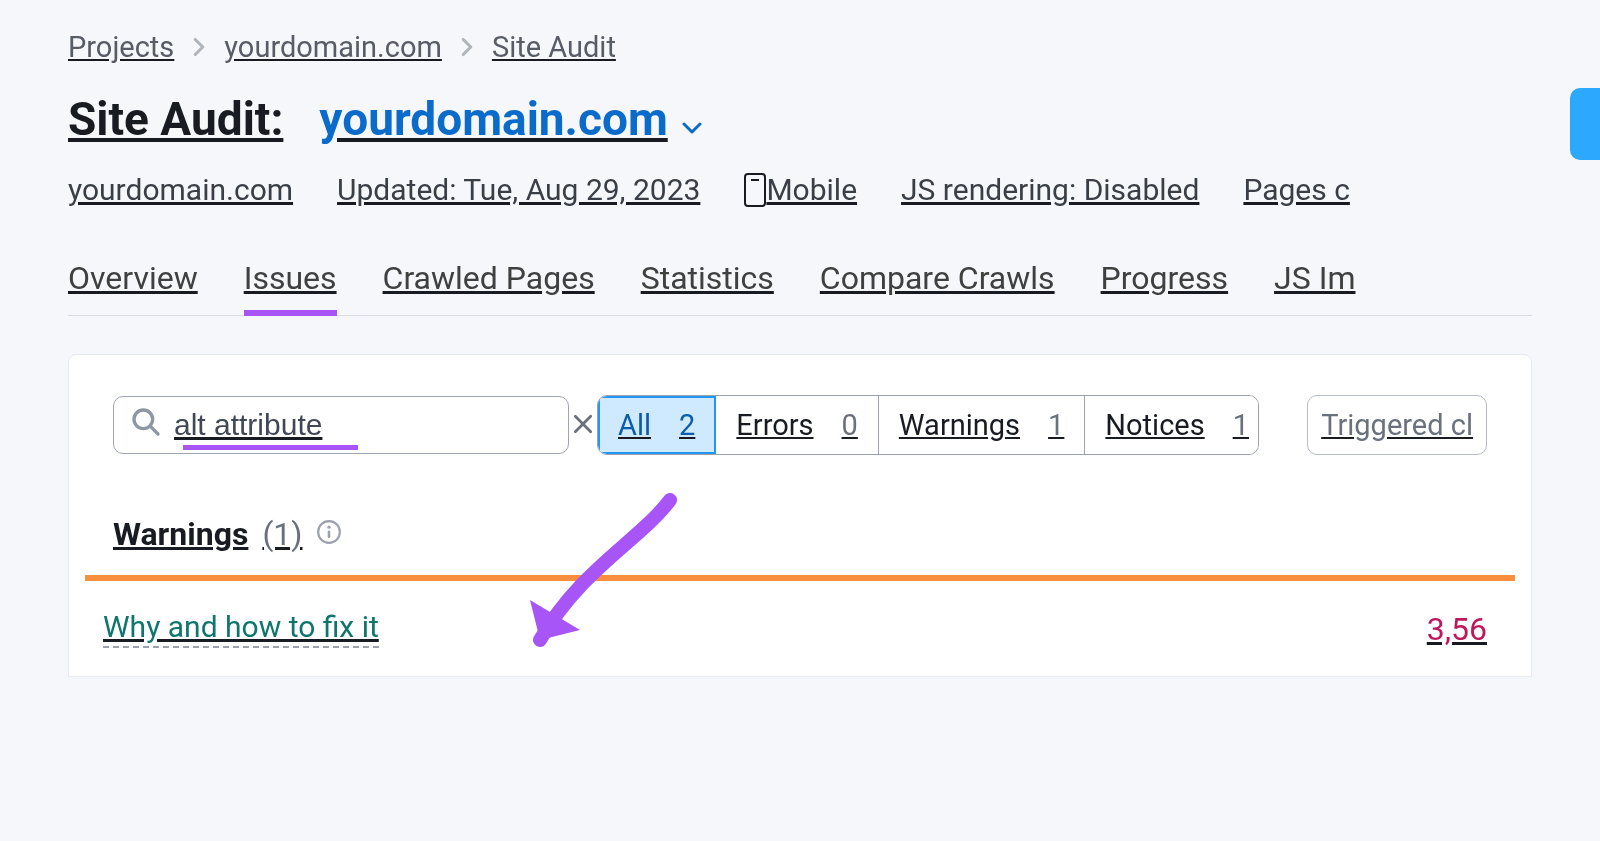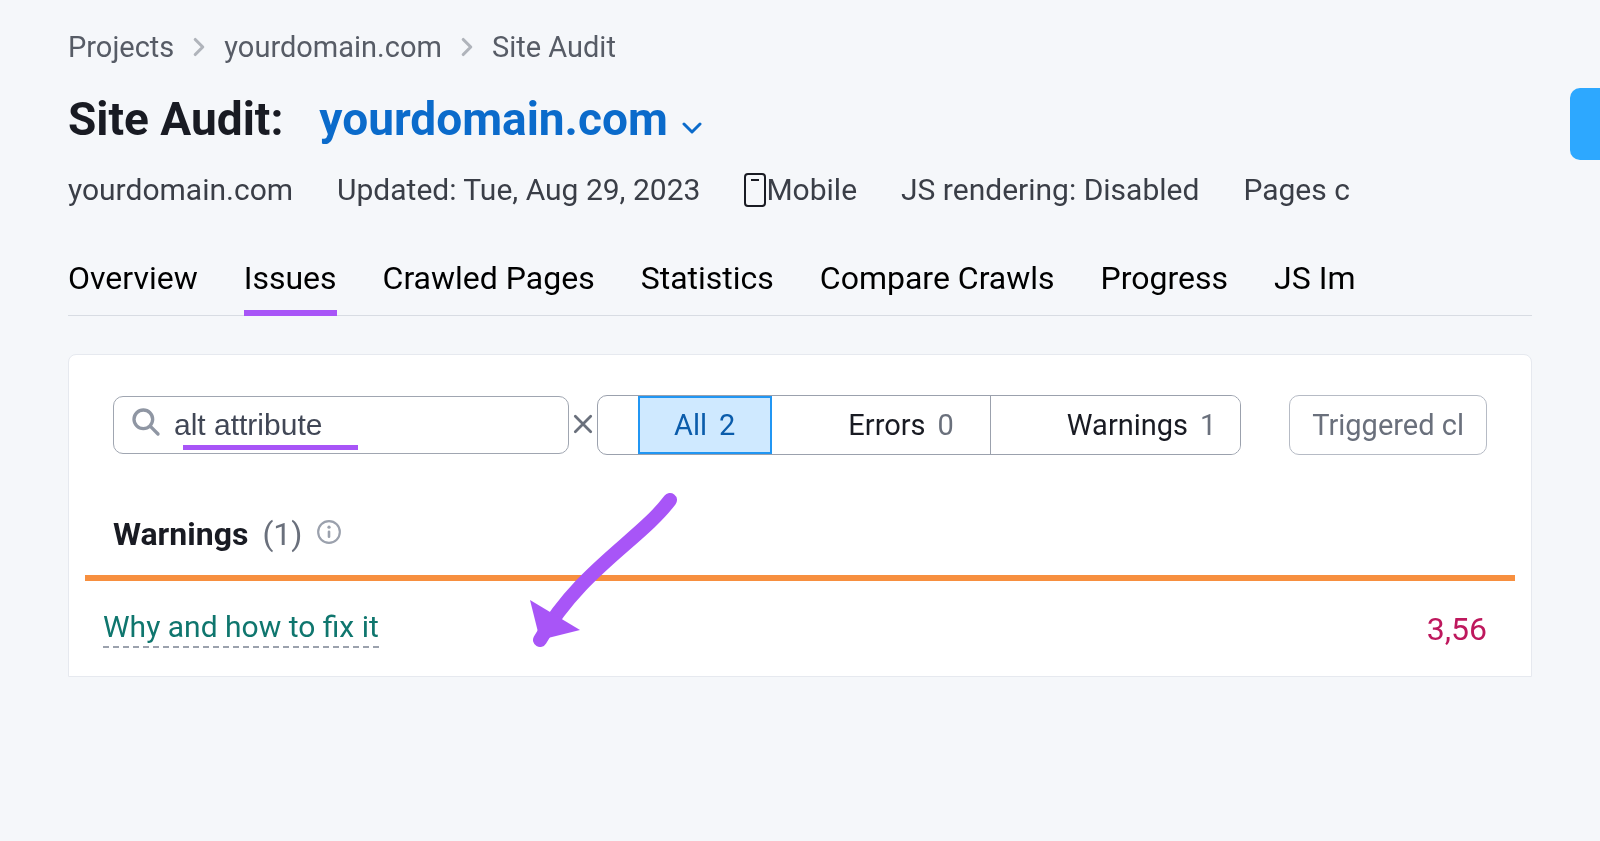--- a/index.html
+++ b/index.html
@@ -5,52 +5,52 @@
   * { box-sizing: border-box; margin: 0; padding: 0; }
   body {
     font-family: -apple-system, BlinkMacSystemFont, "Segoe UI", Roboto, Helvetica, Arial, sans-serif;
     background: #f5f7fa;
     color: #191B23;
     font-size: 28px;
     width: 1600px;
     height: 841px;
     overflow: hidden;
   }
-  .page { padding: 30px 68px 0 68px; }
+  .page { padding: 30px 68px 0 68px; text-decoration: underline; }
   .breadcrumb { display: flex; align-items: center; gap: 18px; color: #575c66; font-size: 29px; margin-bottom: 28px; }
   .breadcrumb .sep { color: #b0b4bb; }
   .breadcrumb .crumb { cursor: pointer; }
   .title-row { display: flex; align-items: baseline; gap: 36px; margin-bottom: 26px; }
   .title-label { font-size: 46px; font-weight: 700; color: #191B23; }
   .title-domain { font-size: 46px; font-weight: 700; color: #0b6bcb; display: inline-flex; align-items: center; gap: 14px; cursor: pointer; }
   .chevron-down-icon { width: 20px; height: 14px; }
   .meta-row { display: flex; align-items: center; gap: 44px; color: #3a3e47; font-size: 30px; margin-bottom: 52px; }
   .meta-row .device { display: inline-flex; align-items: center; gap: 0; }
   .mobile-icon { width: 22px; height: 34px; border: 2.5px solid #191B23; border-radius: 4px; position: relative; }
   .mobile-icon::after { content:""; position:absolute; top:4px; left:50%; transform:translateX(-50%); width:8px; height:2px; background:#191B23; }
-  .tabs { display: flex; gap: 46px; font-size: 32px; color: #000000; border-bottom: 1px solid #d8dce3; padding-bottom: 0; }
+  .tabs { display: flex; gap: 46px; font-size: 32px; color: #404040; border-bottom: 1px solid #d8dce3; padding-bottom: 0; }
   .tab { padding-bottom: 18px; cursor: pointer; white-space: nowrap; }
   .tab.active { position: relative; }
   .tab.active::after { content:""; position:absolute; left:0; right:0; bottom:-1px; height:6px; background:#a855f7; }
   .panel { background: #fff; border: 1px solid #e6e9ef; border-radius: 8px 8px 0 0; margin-top: 38px; padding: 40px 0 0 0; }
   .filter-row { display: flex; align-items: center; gap: 28px; padding: 0 44px 60px 44px; }
   .search-box { display: flex; align-items: center; border: 1.5px solid #a0a6b1; border-radius: 10px; height: 58px; padding: 0 16px; width: 456px; background:#fff; }
   .search-box .search-icon { width: 32px; height: 32px; color: #8f96a3; }
   .search-box input { border: none; outline: none; font-size: 30px; padding: 0 12px; flex: 1; color: #414756; background: transparent; }
   .search-wrap { position: relative; }
   .search-underline { position:absolute; left:70px; bottom:4px; height:5px; width:175px; background:#a855f7; }
   .close-icon { width: 22px; height: 22px; color: #6a707c; cursor: pointer; }
   .seg { display: flex; border: 1.5px solid #9ba1ad; border-radius: 10px; overflow: hidden; }
-  .seg-btn { padding: 12px 36px; font-size: 29px; color: #191B23; background:#fff; border-right: 1.5px solid #9ba1ad; cursor: pointer; display:flex; gap:12px; align-items:center;margin-left:40px; }
+  .seg-btn { padding: 12px 20px; font-size: 29px; color: #191B23; background:#fff; border-right: 1.5px solid #9ba1ad; cursor: pointer; display:flex; gap:28px; align-items:center; }
   .seg-btn:last-child { border-right: none; }
   .seg-btn .count { color: #6a707c; }
   .seg-btn.active { background: #cfe9ff; outline: 2px solid #2196f3; outline-offset: -2px; }
   .seg-btn.active .label { color: #0b5cab; }
   .seg-btn.active .count { color: #0b5cab; }
-  .extra-btn { border: 1.5px solid #b6bbc5; border-radius: 10px; padding: 12px 22px; font-size: 29px; color: #6a707c; background:#fff; cursor:pointer; white-space: nowrap; margin-left: 20px; }
+  .extra-btn { border: 1.5px solid #b6bbc5; border-radius: 10px; padding: 12px 13px; font-size: 29px; color: #6a707c; background:#fff; cursor:pointer; white-space: nowrap; margin-left: 20px; }
   .section-heading { display:flex; align-items:center; gap:14px; padding: 0 44px 22px 44px; font-size: 32px; }
   .section-heading .label { font-weight: 700; }
   .section-heading .count { color: #6a707c; font-weight: 400; }
   .info-icon { width: 26px; height: 26px; color:#9ba1ad; }
   .divider-orange { height: 6px; background: #f78f3f; margin: 0 16px 0 16px; }
   .issue-row { display:flex; align-items:center; gap: 50px; padding: 28px 44px 28px 34px; }
   .issue-box { border: 6px solid #a855f7; border-radius: 6px; padding: 14px 24px; display:flex; align-items:baseline; gap: 10px; }
   .issue-link { color: #0b6bcb; font-size: 32px; }
   .issue-text { color: #191B23; font-size: 32px; }
   .why-link { color: #0f766e; font-size: 30px; border-bottom: 2px dashed #9ba1ad; padding-bottom: 2px; cursor:pointer; }

